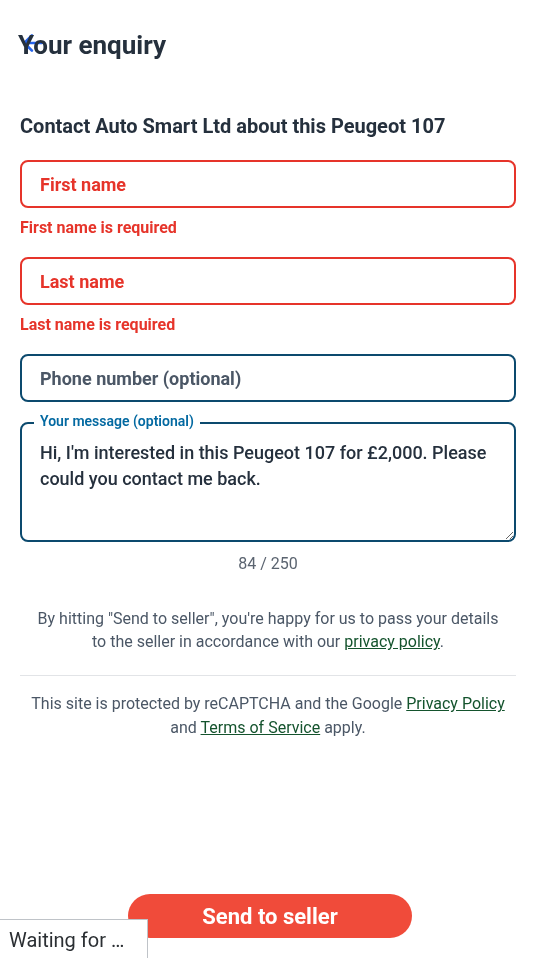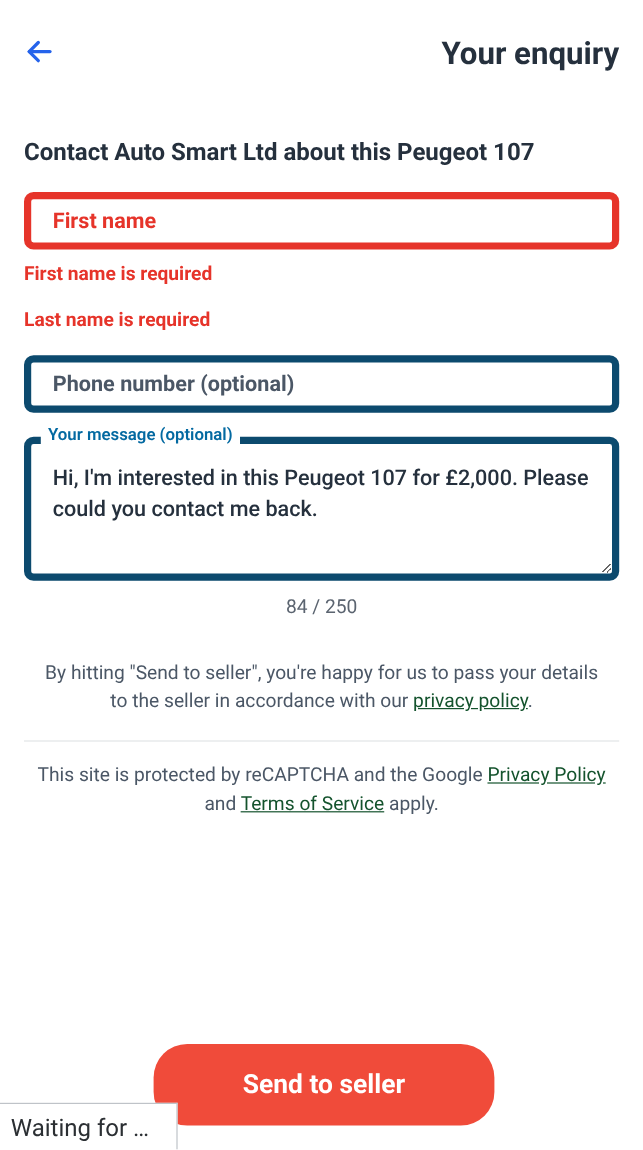--- a/index.html
+++ b/index.html
@@ -19,42 +19,42 @@
       display: flex;
       align-items: center;
       padding: 30px 20px 20px;
     }
     .back-icon {
       color: #2563eb;
       cursor: pointer;
     }
     .page-title {
       flex: 1;
-      text-align: right;
+      text-align: left;
       font-size: 26px;
       font-weight: 700;
       color: #25303d;
       margin-left: -28px;
     }
     .subtitle {
       font-size: 20px;
       font-weight: 700;
       color: #25303d;
       padding: 34px 20px 10px;
     }
     .form {
       padding: 12px 20px 0;
     }
     .field-wrap {
       margin-bottom: 20px;
       position: relative;
     }
     .input {
       width: 100%;
-      border: 6px solid #0c4a6e;
+      border: 2px solid #0c4a6e;
       border-radius: 8px;
       height: 48px;
       padding: 0 18px;
       font-size: 18px;
       font-weight: 700;
       color: #25303d;
       outline: none;
     }
     .field-wrap.error .input {
       border-color: #e6342a;
@@ -119,21 +119,21 @@
     .separator {
       height: 1px;
       background: #e2e4e7;
       margin: 16px 20px 8px;
     }
     .send-btn {
       position: absolute;
       bottom: 20px;
       left: 128px;
       width: 284px;
-      height: 68px;
+      height: 44px;
       background: #f04b3a;
       color: #fff;
       border: none;
       border-radius: 28px;
       font-size: 22px;
       font-weight: 700;
       cursor: pointer;
     }
     .status {
       position: absolute;
@@ -168,20 +168,21 @@
 <div class="subtitle">Contact Auto Smart Ltd about this Peugeot 107</div>
 
 <div class="form">
 
   <div class="field-wrap error">
     <input class="input" type="text" placeholder="First name" style="">
     <div class="error-text">First name is required</div>
   </div>
 
   <div class="field-wrap error">
+    <input class="input" type="text" placeholder="Last name" style="">
     <div class="error-text">Last name is required</div>
   </div>
 
 
   <div class="field-wrap">
     <input class="input" type="text" placeholder="Phone number (optional)" style="">
   </div>
 
   <div class="ta-wrap field-wrap" style="margin-bottom:4px">
     <div class="ta-legend">Your message (optional)</div>

